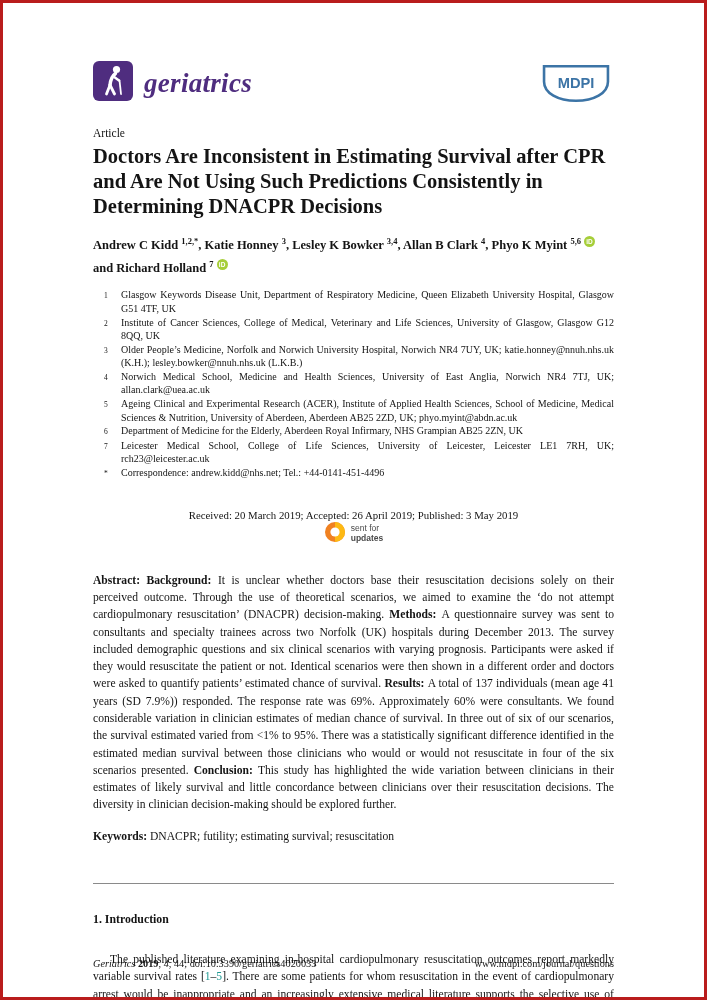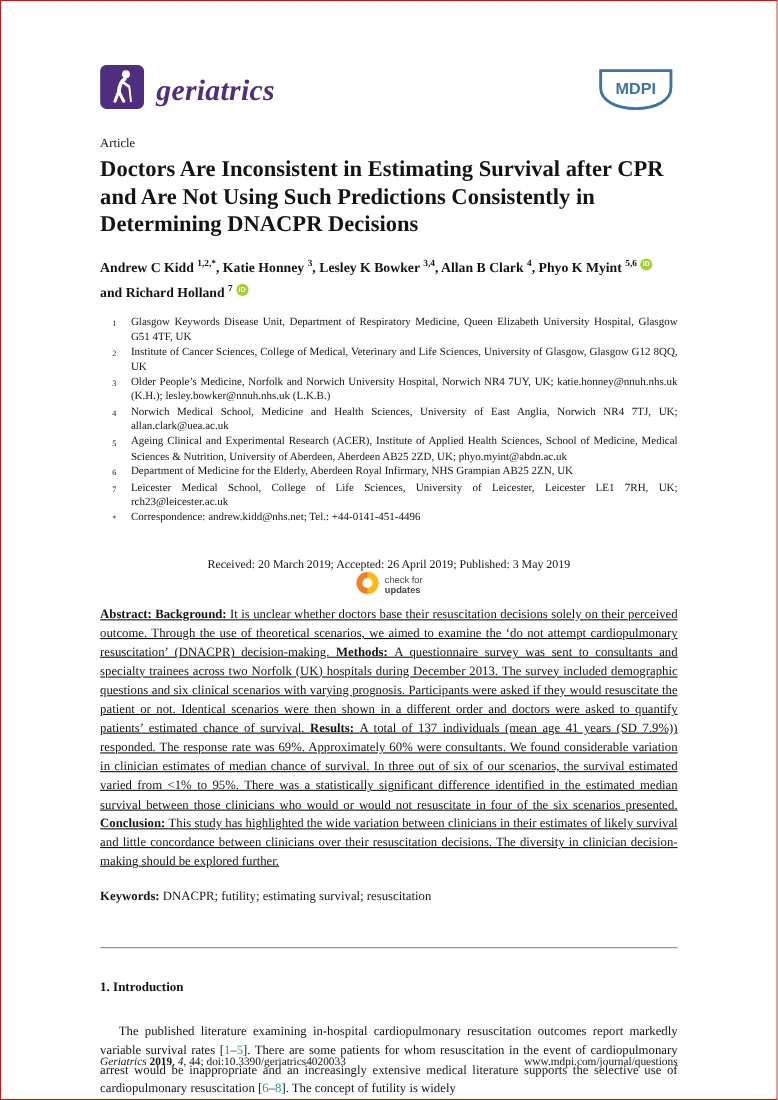--- a/index.html
+++ b/index.html
@@ -2,21 +2,21 @@
 <html><head>
 <meta charset="utf-8">
 <style>
   * { margin:0; padding:0; box-sizing:border-box; }
   html,body { background:#fff; }
   .page {
     position:relative;
     width:707px; height:1000px;
     margin:0 auto;
     background:#fff;
-    border:1px solid #b91c1c;
+    border:3px solid #b91c1c;
     font-family:"Liberation Serif", serif;
     color:#141414;
     padding:58px 90px 0 90px;
     overflow:hidden;
   }
   
   .masthead { display:flex; justify-content:space-between; align-items:flex-start; height:44px; }
   .journal-logo { display:flex; align-items:center; gap:11px; cursor:pointer; }
   .journal-name { font-style:italic; font-weight:bold; color:#4F2D7F; font-size:27px; letter-spacing:.3px; line-height:40px; }
   .mdpi-logo { cursor:pointer; margin-top:2px; }
@@ -35,21 +35,21 @@
   .aff { display:flex; font-size:10px; line-height:13.6px; }
   .aff-num { flex:0 0 17px; font-size:7.5px; padding-top:1px; }
   .aff-text { flex:1; text-align:justify; }
   .dates-row { margin-top:28px; display:flex; justify-content:space-between; align-items:center; height:38px;flex-direction:column; }
   .dates { font-size:10.8px; }
   .check-updates { display:flex; align-items:center; gap:5px; cursor:pointer; }
   .cu-text { font-family:"Liberation Sans", sans-serif; font-size:8.5px; line-height:9.5px; color:#4a4a4a; }
   .cu-text .l2 { font-weight:bold; }
   
   .para { font-size:11.6px; line-height:17.3px; text-align:justify; }
-  .abstract { margin-top:5px;text-decoration:underline; }
+  .abstract { margin-top:25px; }
   .keywords { margin-top:14px; }
   .rule { margin-top:38px; border:none; border-top:1px solid #8a8a8a; height:0; }
   .section { margin-top:28px; font-size:11.8px; font-weight:bold; }
   .intro { margin-top:24px; text-indent:17px; }
   .cite { color:#1F9A93; text-decoration:none; cursor:pointer; }
   b { font-weight:bold; }
   
   .footer { position:absolute; left:90px; right:90px; bottom:28px; display:flex; justify-content:space-between; font-size:10.3px; }
   .fi { font-style:italic; }
   .fb { font-weight:bold; }
@@ -127,21 +127,21 @@
     <div class="dates">Received: 20 March 2019; Accepted: 26 April 2019; Published: 3 May 2019</div>
     <div class="check-updates">
       <span>
         <svg width="22" height="22" viewBox="0 0 22 22">
           <circle cx="11" cy="11" r="10" fill="#F08121"></circle>
           <path d="M11,1 a10,10 0 0 1 0,20 z" fill="#FDB913"></path>
           <circle cx="11" cy="11" r="4.6" fill="#fff"></circle>
         </svg>
       </span>
       <span class="cu-text">
-        <span class="l1">check for</span><br>
+        <span class="l1">sent for</span><br>
         <span class="l2">updates</span>
       </span>
     </div>
   </div>
 
   <p class="para abstract"><b>Abstract: Background: </b><span>It is unclear whether doctors base their resuscitation decisions solely on their perceived outcome. Through the use of theoretical scenarios, we aimed to examine the ‘do not attempt cardiopulmonary resuscitation’ (DNACPR) decision-making. </span><b>Methods: </b><span>A questionnaire survey was sent to consultants and specialty trainees across two Norfolk (UK) hospitals during December 2013. The survey included demographic questions and six clinical scenarios with varying prognosis. Participants were asked if they would resuscitate the patient or not. Identical scenarios were then shown in a different order and doctors were asked to quantify patients’ estimated chance of survival. </span><b>Results: </b><span>A total of 137 individuals (mean age 41 years (SD 7.9%)) responded. The response rate was 69%. Approximately 60% were consultants. We found considerable variation in clinician estimates of median chance of survival. In three out of six of our scenarios, the survival estimated varied from &lt;1% to 95%. There was a statistically significant difference identified in the estimated median survival between those clinicians who would or would not resuscitate in four of the six scenarios presented. </span><b>Conclusion: </b><span>This study has highlighted the wide variation between clinicians in their estimates of likely survival and little concordance between clinicians over their resuscitation decisions. The diversity in clinician decision-making should be explored further.</span></p>
 
   <p class="para keywords"><b>Keywords: </b><span>DNACPR; futility; estimating survival; resuscitation</span></p>
 
   <hr class="rule">

